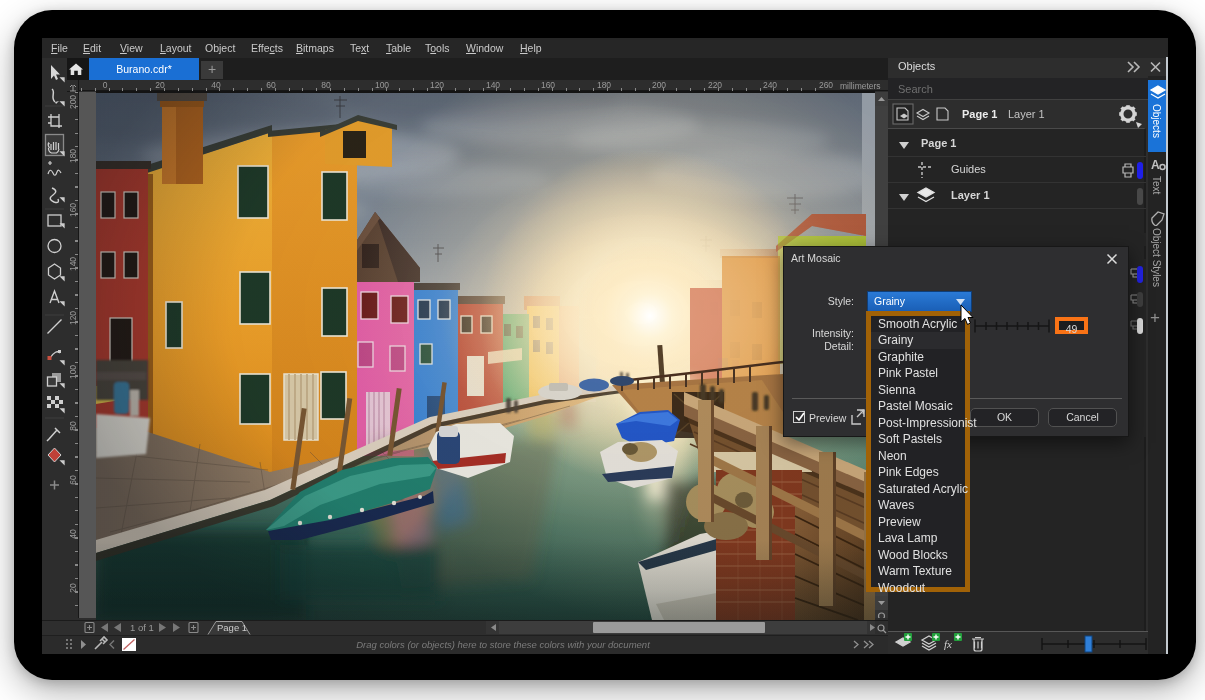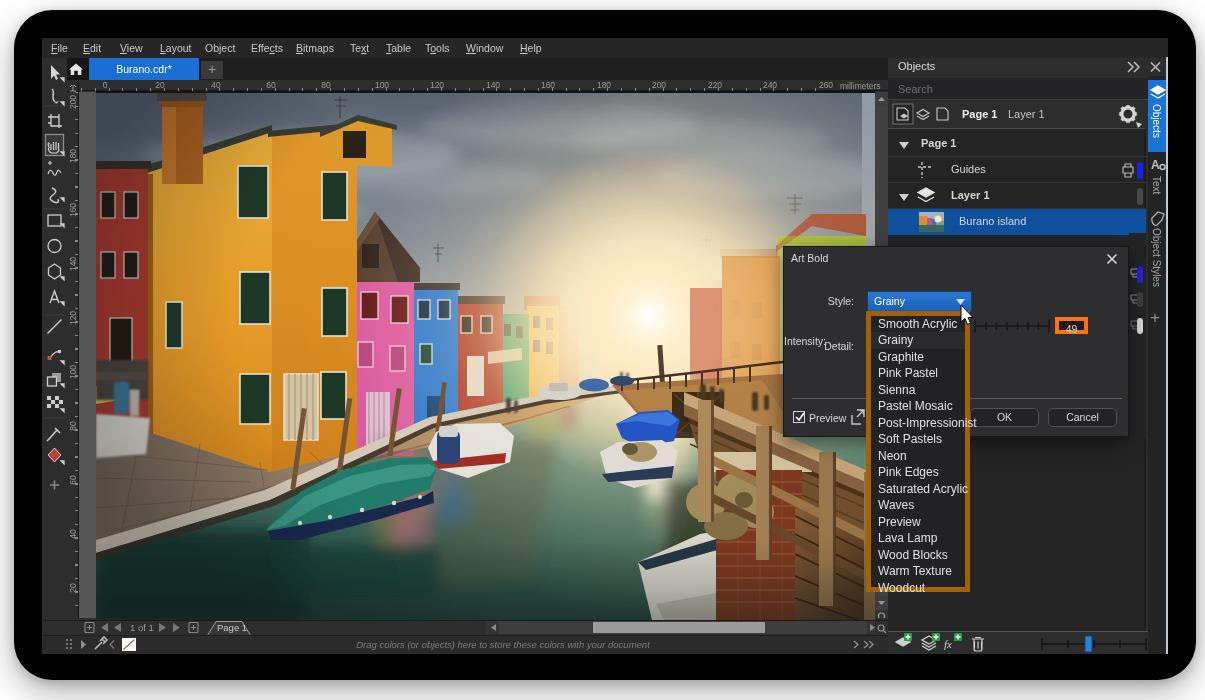--- a/index.html
+++ b/index.html
@@ -564,32 +564,20 @@
       </svg>
     <svg width="24" height="24" style="position:absolute;left:26px;top:1px">
         <g fill="none" stroke="#e0e0e0" stroke-width="1.3">
           <path d="M12 4 l8 4.5 l-8 4.5 l-8 -4.5 z" fill="#e8e8e8"></path>
           <path d="M4 13 l8 4.5 l8 -4.5"></path>
         </g>
       </svg>
     <span style="position:absolute;left:63px;top:6px">Layer 1</span>
     <div style="position:absolute;left:249px;top:5px;width:6px;height:17px;background:#484848;border-radius:3px"></div>
   </div>
-  <div class="trow" style="top:80px;background:#0f509e;border-bottom:1px solid #0f509e;height:26px">
-    <svg width="25" height="20" style="position:absolute;left:31px;top:3px" viewBox="0 0 25 20">
-        <rect width="25" height="20" fill="#7a98b0"></rect>
-        <rect y="0" width="25" height="9" fill="#9fb4c4"></rect>
-        <rect x="0" y="4" width="8" height="11" fill="#d89030"></rect>
-        <rect x="8" y="6" width="5" height="8" fill="#c05888"></rect>
-        <rect x="13" y="7" width="4" height="7" fill="#3a70c0"></rect>
-        <rect x="0" y="13" width="25" height="7" fill="#3a6a5c"></rect>
-        <circle cx="19" cy="7" r="3.5" fill="#ffe9b0"></circle>
-      </svg>
-    <span style="position:absolute;left:71px;top:6px">Burano island</span>
-  </div>
   <div class="trow" style="top:107px;height:25px"></div>
 </div>
 <div id="dockfoot">
 <svg width="260" height="23" viewBox="0 0 260 23">
 <g fill="none" stroke="#d0d0d0" stroke-width="1.3">
 <path d="M8 10 l7 -4 l7 4 l-7 4 z" fill="#d0d0d0"></path>
 <path d="M34 8 l7 -4 l7 4 l-7 4 z M34 11 l7 4 l7 -4 M34 14 l7 4 l7 -4"></path>
 
 <path d="M84 7 h12 m-10 0 v10 q0 2 2 2 h4 q2 0 2 -2 v-10 m-7 -1.5 h6 m-6.5 4 v7 m3.5 -7 v7 m3.5 -7 v7" stroke-width="1.2"></path>
 </g>
@@ -707,31 +695,31 @@
 </svg>
 </div>
 <div class="abs" style="left:875px;top:620px;width:13px;height:15px;background:#2e2e2e;border-top:1px solid #1b1b1b;z-index:6">
 <svg width="13" height="15">
       <circle cx="6" cy="7" r="3" fill="none" stroke="#999" stroke-width="1.2"></circle>
       <path d="M8 9 l3 3" stroke="#999" stroke-width="1.2"></path>
     </svg>
 </div>
 
 <div id="dialog">
-  <span style="position:absolute;left:7px;top:5px">Art Bold</span>
+  <span style="position:absolute;left:7px;top:5px">Art Mosaic</span>
   <svg width="16" height="16" style="position:absolute;right:8px;top:4px">
       <path d="M3.5 3.5 l9 9 M12.5 3.5 l-9 9" stroke="#dcdcdc" stroke-width="1.5"></path>
     </svg>
   <span style="position:absolute;left:0px;top:48px;width:70px;text-align:right;display:inline-block">Style:</span>
   <div style="position:absolute;left:83px;top:44px;width:105px;height:21px;background:linear-gradient(#2a7ad6,#1a5fb6);border:1px solid #0f3e78;color:#fff;line-height:19px;padding-left:6px;font-size:10.5px">Grainy
     <svg width="10" height="8" style="position:absolute;right:5px;top:7px">
         <path d="M0 0 L9 0 L4.5 6 Z" fill="#cfe0f4"></path>
       </svg>
   </div>
-  <span style="position:absolute;left:0px;top:88px;width:70px;text-align:left;display:inline-block">Intensity:</span>
+  <span style="position:absolute;left:0px;top:80px;width:70px;text-align:right;display:inline-block">Intensity:</span>
   <span style="position:absolute;left:0px;top:93px;width:70px;text-align:right;display:inline-block">Detail:</span>
   <svg width="80" height="20" style="position:absolute;left:189px;top:69px">
     <g stroke="#161616" stroke-width="1.5">
         <path d="M2 10 H76 M2 3.5 V16.5 M76 3.5 V16.5 M13 6 V14 M23.5 6 V14 M34 6 V14 M44.5 6 V14 M55 6 V14 M65.5 6 V14"></path>
       </g>
   </svg>
   <div style="position:absolute;left:271px;top:70px;width:33px;height:17px;background:#1d1d1f;border:4px solid #f97316;text-align:center;line-height:16px">49</div>
   <div style="position:absolute;left:8px;top:151px;width:330px;height:1px;background:#5a5a5a"></div>
   <div style="position:absolute;left:9px;top:164px;width:12px;height:12px;background:#2e2e30;border:1px solid #d0d0d0">
     <svg width="12" height="12" style="position:absolute;left:0;top:-1px">

